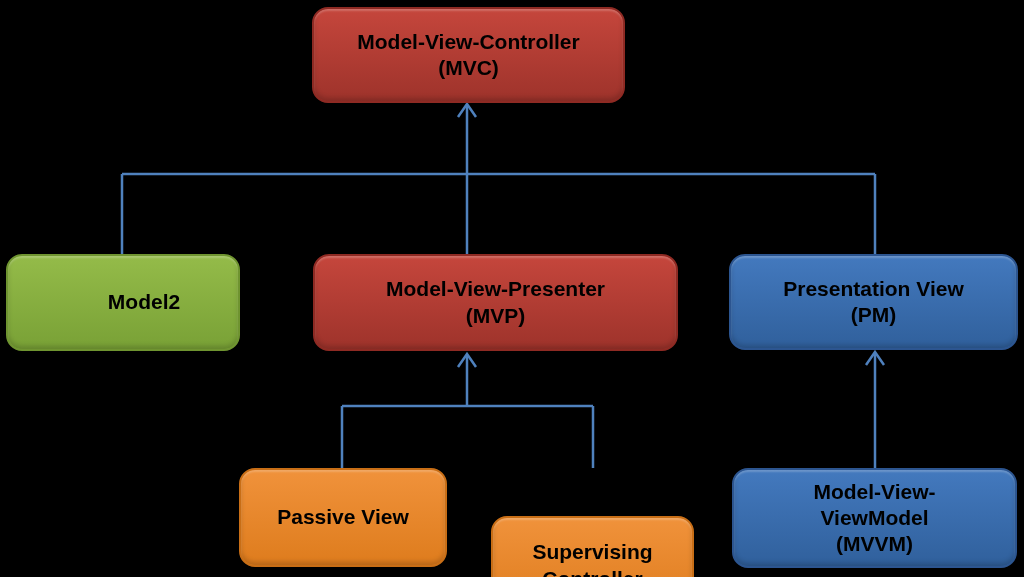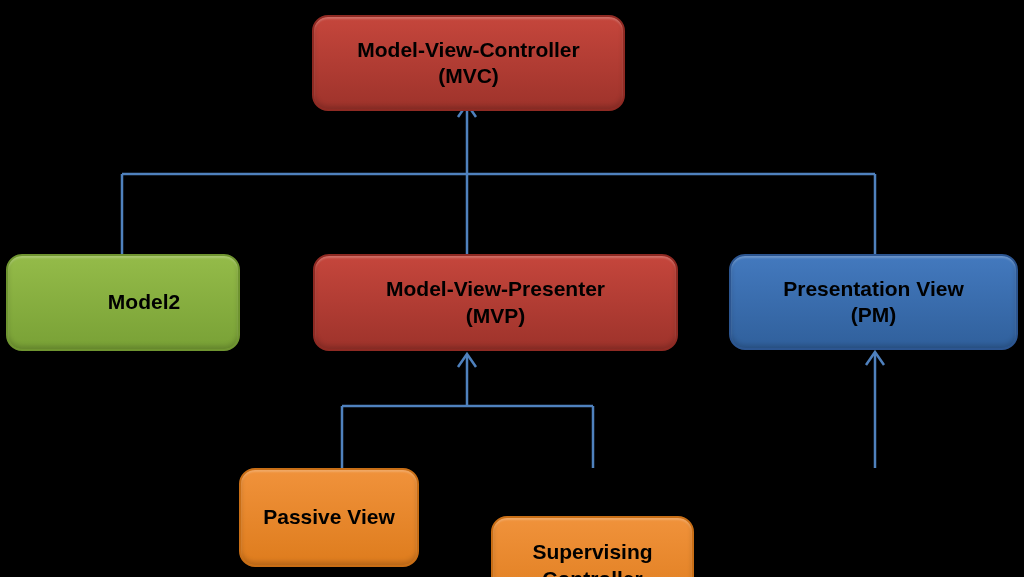--- a/index.html
+++ b/index.html
@@ -59,25 +59,25 @@
     border: 2px solid var(--green-border, #6F9430);
   }
   .node.blue {
     background: linear-gradient(180deg, var(--blue-top, #4379BE) 0%, var(--blue-bottom, #30609C) 100%);
     border: 2px solid var(--blue-border, #2C5590);
   }
   .node.orange {
     background: linear-gradient(180deg, var(--orange-top, #F0923B) 0%, var(--orange-bottom, #DE7C1D) 100%);
     border: 2px solid var(--orange-border, #C86E16);
   }
-  .n-mvc         { left: 312px; top: 15px;   width: 313px; height: 96px; }
+  .n-mvc         { left: 312px; top: 7px;   width: 313px; height: 96px; }
   .n-model2      { left: 6px;   top: 254px; width: 234px; height: 97px; padding-left: 42px; }
   .n-mvp         { left: 313px; top: 254px; width: 365px; height: 97px; }
   .n-pm          { left: 729px; top: 254px; width: 289px; height: 96px; }
-  .n-passive     { left: 239px; top: 468px; width: 180px; height: 99px; }
+  .n-passive     { left: 239px; top: 468px; width: 208px; height: 99px; }
   .n-supervising { left: 491px; top: 468px; width: 203px; height: 99px; margin-top: 48px; }
   .n-mvvm        { left: 732px; top: 468px; width: 285px; height: 100px; }
 </style>
 </head>
 <body>
 
 <div class="stage">
 
   <svg class="connector-layer" viewBox="0 0 1024 577" aria-hidden="true">
 
@@ -118,14 +118,19 @@
 
   <div class="node orange n-passive">
     <span class="label">Passive View</span>
   </div>
 
   <div class="node orange n-supervising">
     <span class="label">Supervising
 Controller</span>
   </div>
 
+  <div class="node blue n-mvvm">
+    <span class="label">Model-View-
+ViewModel
+(MVVM)</span>
+  </div>
 
 </div>
 
 </body></html>

